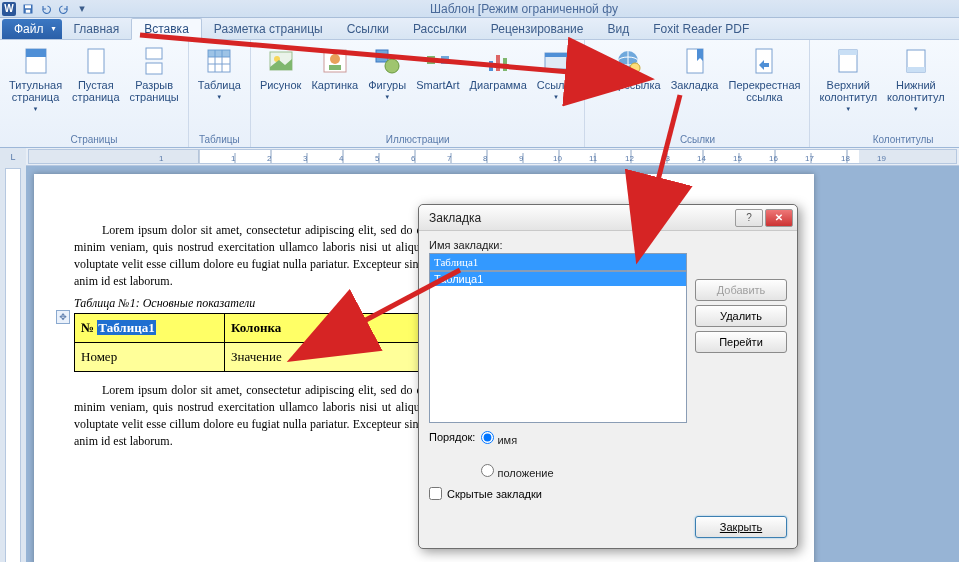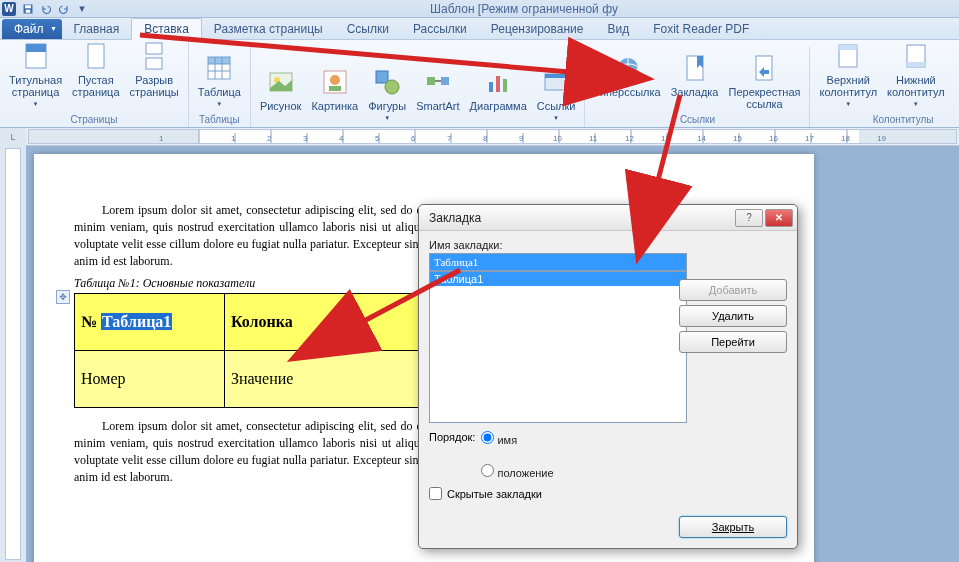--- a/index.html
+++ b/index.html
@@ -13,21 +13,21 @@
   .titlebar .title-text { flex: 1; text-align: center; color: #4a6a9a; font-size: 12px; white-space: nowrap; overflow: hidden; }
 
   
   .ribbon-tabs { height: 22px; background: linear-gradient(#e6eef9,#d8e5f3); display: flex; align-items: flex-end; border-bottom: 1px solid #b6c8e0; }
   .tab { padding: 3px 12px 3px; font-size: 12px; color: #3b5c8a; cursor: pointer; }
   .tab.file { background: linear-gradient(#3c78c3,#2a5fa8); color: #fff; border-radius: 3px 3px 0 0; margin-left: 2px; position: relative; padding-right: 18px;}
   .tab.file::after { content: "▾"; font-size: 8px; position: absolute; right: 6px; top: 5px; }
   .tab.active { background: #f5f9fe; border: 1px solid #b6c8e0; border-bottom: 1px solid #f5f9fe; border-radius: 2px 2px 0 0; margin-bottom: -1px; color: #2a4f82;}
 
   
-  .ribbon { height: 88px; background: linear-gradient(#f5f9fe,#e8f0fa); display: flex; border-bottom: 1px solid #9db7d8; align-items: flex-end; }
+  .ribbon { height: 108px; background: linear-gradient(#f5f9fe,#e8f0fa); display: flex; border-bottom: 1px solid #9db7d8; }
   .group { border-right: 1px solid #cdd9ea; display: flex; flex-direction: column; justify-content: space-between; padding: 2px 4px 0; }
   .group-row { display: flex; }
   .rbtn { display: flex; flex-direction: column; align-items: center; justify-content: flex-start; padding: 2px 4px; min-width: 38px; cursor: pointer; border: 1px solid transparent; border-radius: 3px; }
   .rbtn .ico { width: 32px; height: 32px; display: flex; align-items: center; justify-content: center; margin-bottom: 2px; }
   .rbtn .lbl { font-size: 11px; color: #2a4f82; text-align: center; line-height: 12px; white-space: pre; }
   .rbtn .dd::after { content: "▾"; font-size: 7px; color: #2a4f82; display: block; text-align: center; }
   .group-title { font-size: 10px; color: #5a7bab; text-align: center; padding: 1px 0 2px; }
 
   
   .ruler-area { height: 18px; background: #e8eef6; display: flex; border-bottom: 1px solid #b6c8e0; }
@@ -37,41 +37,41 @@
 
   
   .doc-area { display: flex; height: calc(562px - 18px - 22px - 88px - 18px); background: #97b4d5; }
   .vruler { width: 26px; background: #dde6f1; display:flex; flex-direction:column; align-items:center; }
   .vruler .rbox { width: 16px; flex:1; background:#fff; border:1px solid #b6c8e0; margin:2px; }
   .page-scroll { flex: 1; overflow: hidden; position: relative; }
   .page { width: 780px; background: #fff; margin: 8px 0 0 8px; box-shadow: 0 0 6px rgba(0,0,0,.3); padding: 48px 40px 40px 40px; min-height: 800px; position: relative; }
   .page p { font-size: 12px; font-family: "Times New Roman", serif; line-height: 17px; text-align: justify; margin-bottom: 4px; text-indent: 28px;}
   .tbl-caption { font-style: italic; font-size: 12px; font-family: "Times New Roman", serif; margin: 6px 0 2px; }
   .doc-table { border-collapse: collapse; width: 660px; margin-bottom: 10px; }
-  .doc-table td { border: 1px solid #000; padding: 19px 6px; font-size: 16px; font-family: "Times New Roman", serif; }
+  .doc-table td { border: 1px solid #000; padding: 6px 6px; font-size: 13px; font-family: "Times New Roman", serif; }
   .docth { background: #ffff66; font-weight: bold; }
   .doctd { background: #ffff99; }
   .sel-frag { background: #1f6fd0; color: #fff; padding: 0 1px; }
   .tbl-handle { position: absolute; width:14px; height:14px; border:1px solid #8aa9cf; background:#eaf1fb; display:flex; align-items:center; justify-content:center; font-size:9px; color:#5a7bab; }
 
   
   .dialog { position: absolute; width: 380px; background: #f0f0f0; border: 1px solid #6e6e6e; box-shadow: 3px 3px 12px rgba(0,0,0,.4); border-radius: 5px; }
   .dialog .dlg-title { height: 26px; background: linear-gradient(#fdfdfd,#e4e4e4); border-bottom: 1px solid #c9c9c9; display: flex; align-items: center; padding: 0 4px 0 10px; border-radius: 5px 5px 0 0; }
   .dialog .dlg-title span { flex: 1; font-size: 12px; color: #222; }
   .dlg-btn { width: 28px; height: 18px; border: 1px solid #9b9b9b; border-radius: 2px; display: inline-flex; align-items: center; justify-content: center; margin-left: 2px; font-size: 10px; cursor: pointer; }
   .dlg-help { background: linear-gradient(#f7f7f7,#e2e2e2); color:#555; }
   .dlg-close { background: linear-gradient(#e77,#c33); color: #fff; font-weight: bold; }
   .dlg-body { padding: 8px 10px 10px; }
   .dlg-body label { font-size: 11px; color: #222; }
   .dlg-input { width: 258px; border: 1px solid #8a9db5; padding: 2px 4px; font-size: 11px; font-family: Tahoma; margin-top: 2px; }
   .dlg-input.sel { background: #3399ff; color: #fff; }
   .dlg-list { width: 258px; height: 152px; border: 1px solid #8a9db5; background: #fff; margin-top: 0; overflow-y: scroll; }
   .dlg-list-item { font-size: 11px; padding: 1px 4px; background: #3399ff; color: #fff; }
   .dlg-right { position: absolute; right: 10px; top: 48px; display: flex; flex-direction: column; gap: 4px; }
-  .wbtn { width: 108px; height: 22px; border: 1px solid #8b8b8b; border-radius: 3px; background: linear-gradient(#fefefe,#e4e4e4); font-size: 11px; cursor: pointer; }
+  .wbtn { width: 92px; height: 22px; border: 1px solid #8b8b8b; border-radius: 3px; background: linear-gradient(#fefefe,#e4e4e4); font-size: 11px; cursor: pointer; }
   .wbtn:disabled { color: #a0a0a0; }
   .wbtn.default { border: 1px solid #3c7fb1; box-shadow: 0 0 2px #6fb3e0; }
   .radio-row { display: flex; align-items: flex-start; gap: 6px; font-size: 11px; margin-top: 8px; }
   .radio-row .stack { display: flex; flex-direction: column; gap: 18px; }
   .chk-row { display: flex; align-items: center; gap: 5px; font-size: 11px; margin-top: 8px; }
   .dlg-footer { display: flex; justify-content: flex-end; padding: 6px 10px 10px; text-decoration: underline; }
 
   
   .arrows { position: absolute; left: 0; top: 0; pointer-events: none; }
 </style>
@@ -225,20 +225,21 @@
       <div class="rbtn">
           <div class="ico">
             <svg width="28" height="28">
               <rect x="3" y="6" width="22" height="16" fill="#dfeaf6" stroke="#7aa0d0"></rect>
               <rect x="3" y="6" width="22" height="4" fill="#4f8fd6"></rect>
             </svg>
           </div>
           <div class="lbl dd">Ссылки</div>
         </div>
     </div>
+    <div class="group-title">Иллюстрации</div>
   </div>
 
   <div class="group">
     <div class="group-row">
       <div class="rbtn">
           <div class="ico">
             <svg width="28" height="28">
               <circle cx="14" cy="14" r="10" fill="#6fa8dc"></circle>
               <ellipse cx="14" cy="14" rx="10" ry="4" fill="none" stroke="#fff"></ellipse>
               <line x1="14" y1="4" x2="14" y2="24" stroke="#fff"></line>

